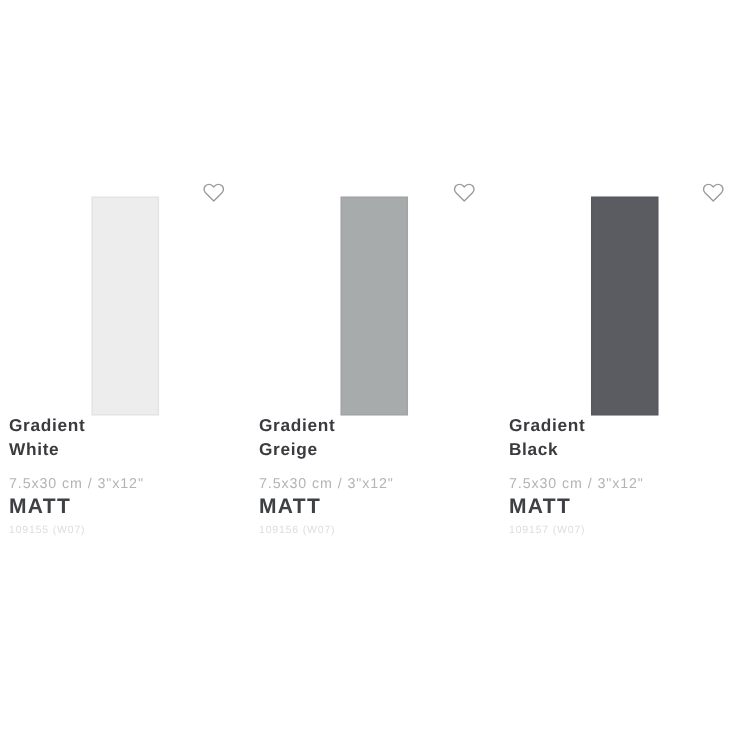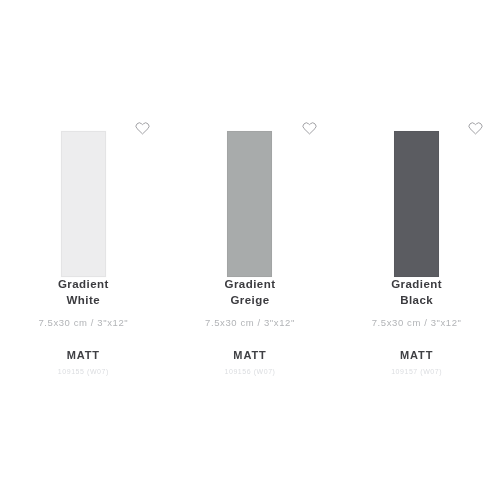--- a/index.html
+++ b/index.html
@@ -61,46 +61,46 @@
     padding-top: 18px;
   }
   .swatch {
     width: 45px;
     height: 146px;
     border: 1px solid rgba(0,0,0,0.035);
     box-shadow: 0 0 0 0.5px rgba(0,0,0,0.02);
   }
   .info {
     width: 100%;
-    text-align: center;
+    text-align: left;
     padding: 0 6px;
   }
   .title {
     font-size: 11.5px;
     font-weight: bold;
     color: #3b3b3f;
     letter-spacing: 0.45px;
     line-height: 15.5px;
     margin: 0;
     white-space: pre-line;
   }
   .spec {
     font-size: 9.5px;
     color: #b2b4b7;
     letter-spacing: 0.6px;
     line-height: 14px;
     margin-top: 8px;
   }
   .finish {
-    font-size: 11px;
+    font-size: 14px;
     font-weight: bold;
     color: #3f4044;
     letter-spacing: 0.9px;
     line-height: 13px;
-    margin-top: 19px;
+    margin-top: 1px;
   }
   .code {
     font-size: 7px;
     color: #dbdde0;
     letter-spacing: 0.55px;
     line-height: 12px;
     margin-top: 4px;
   }
 </style>
 </head>

